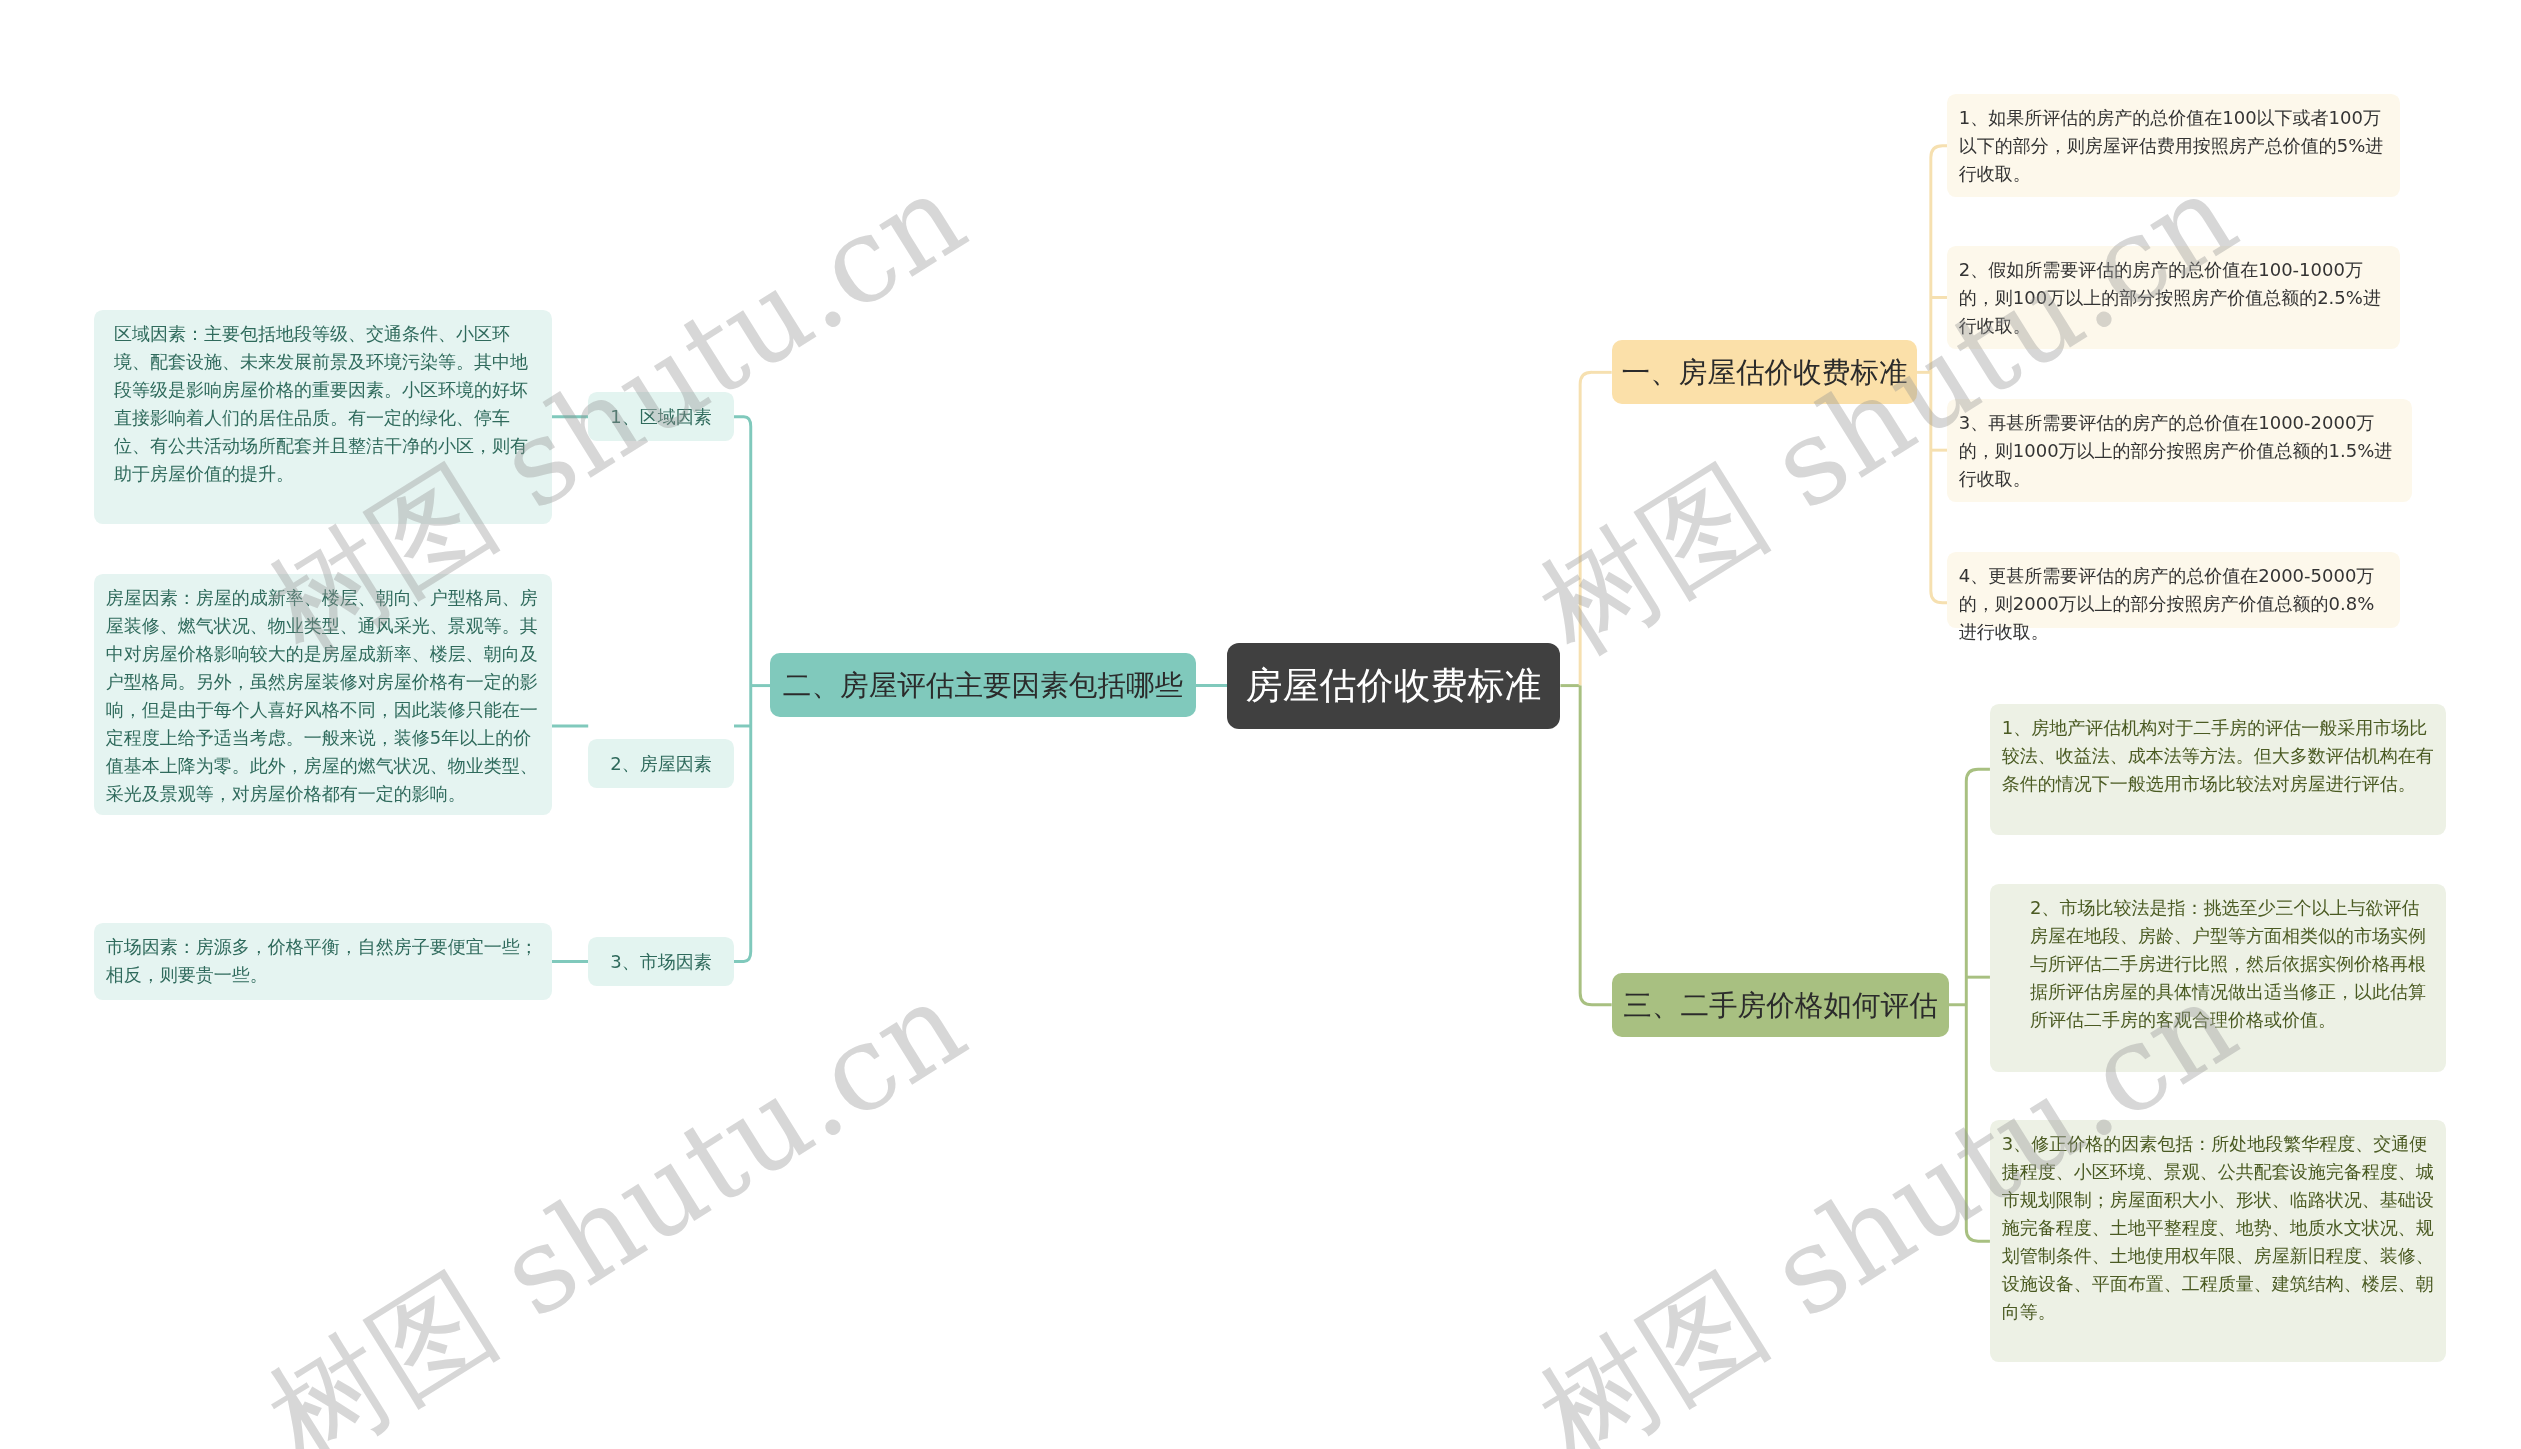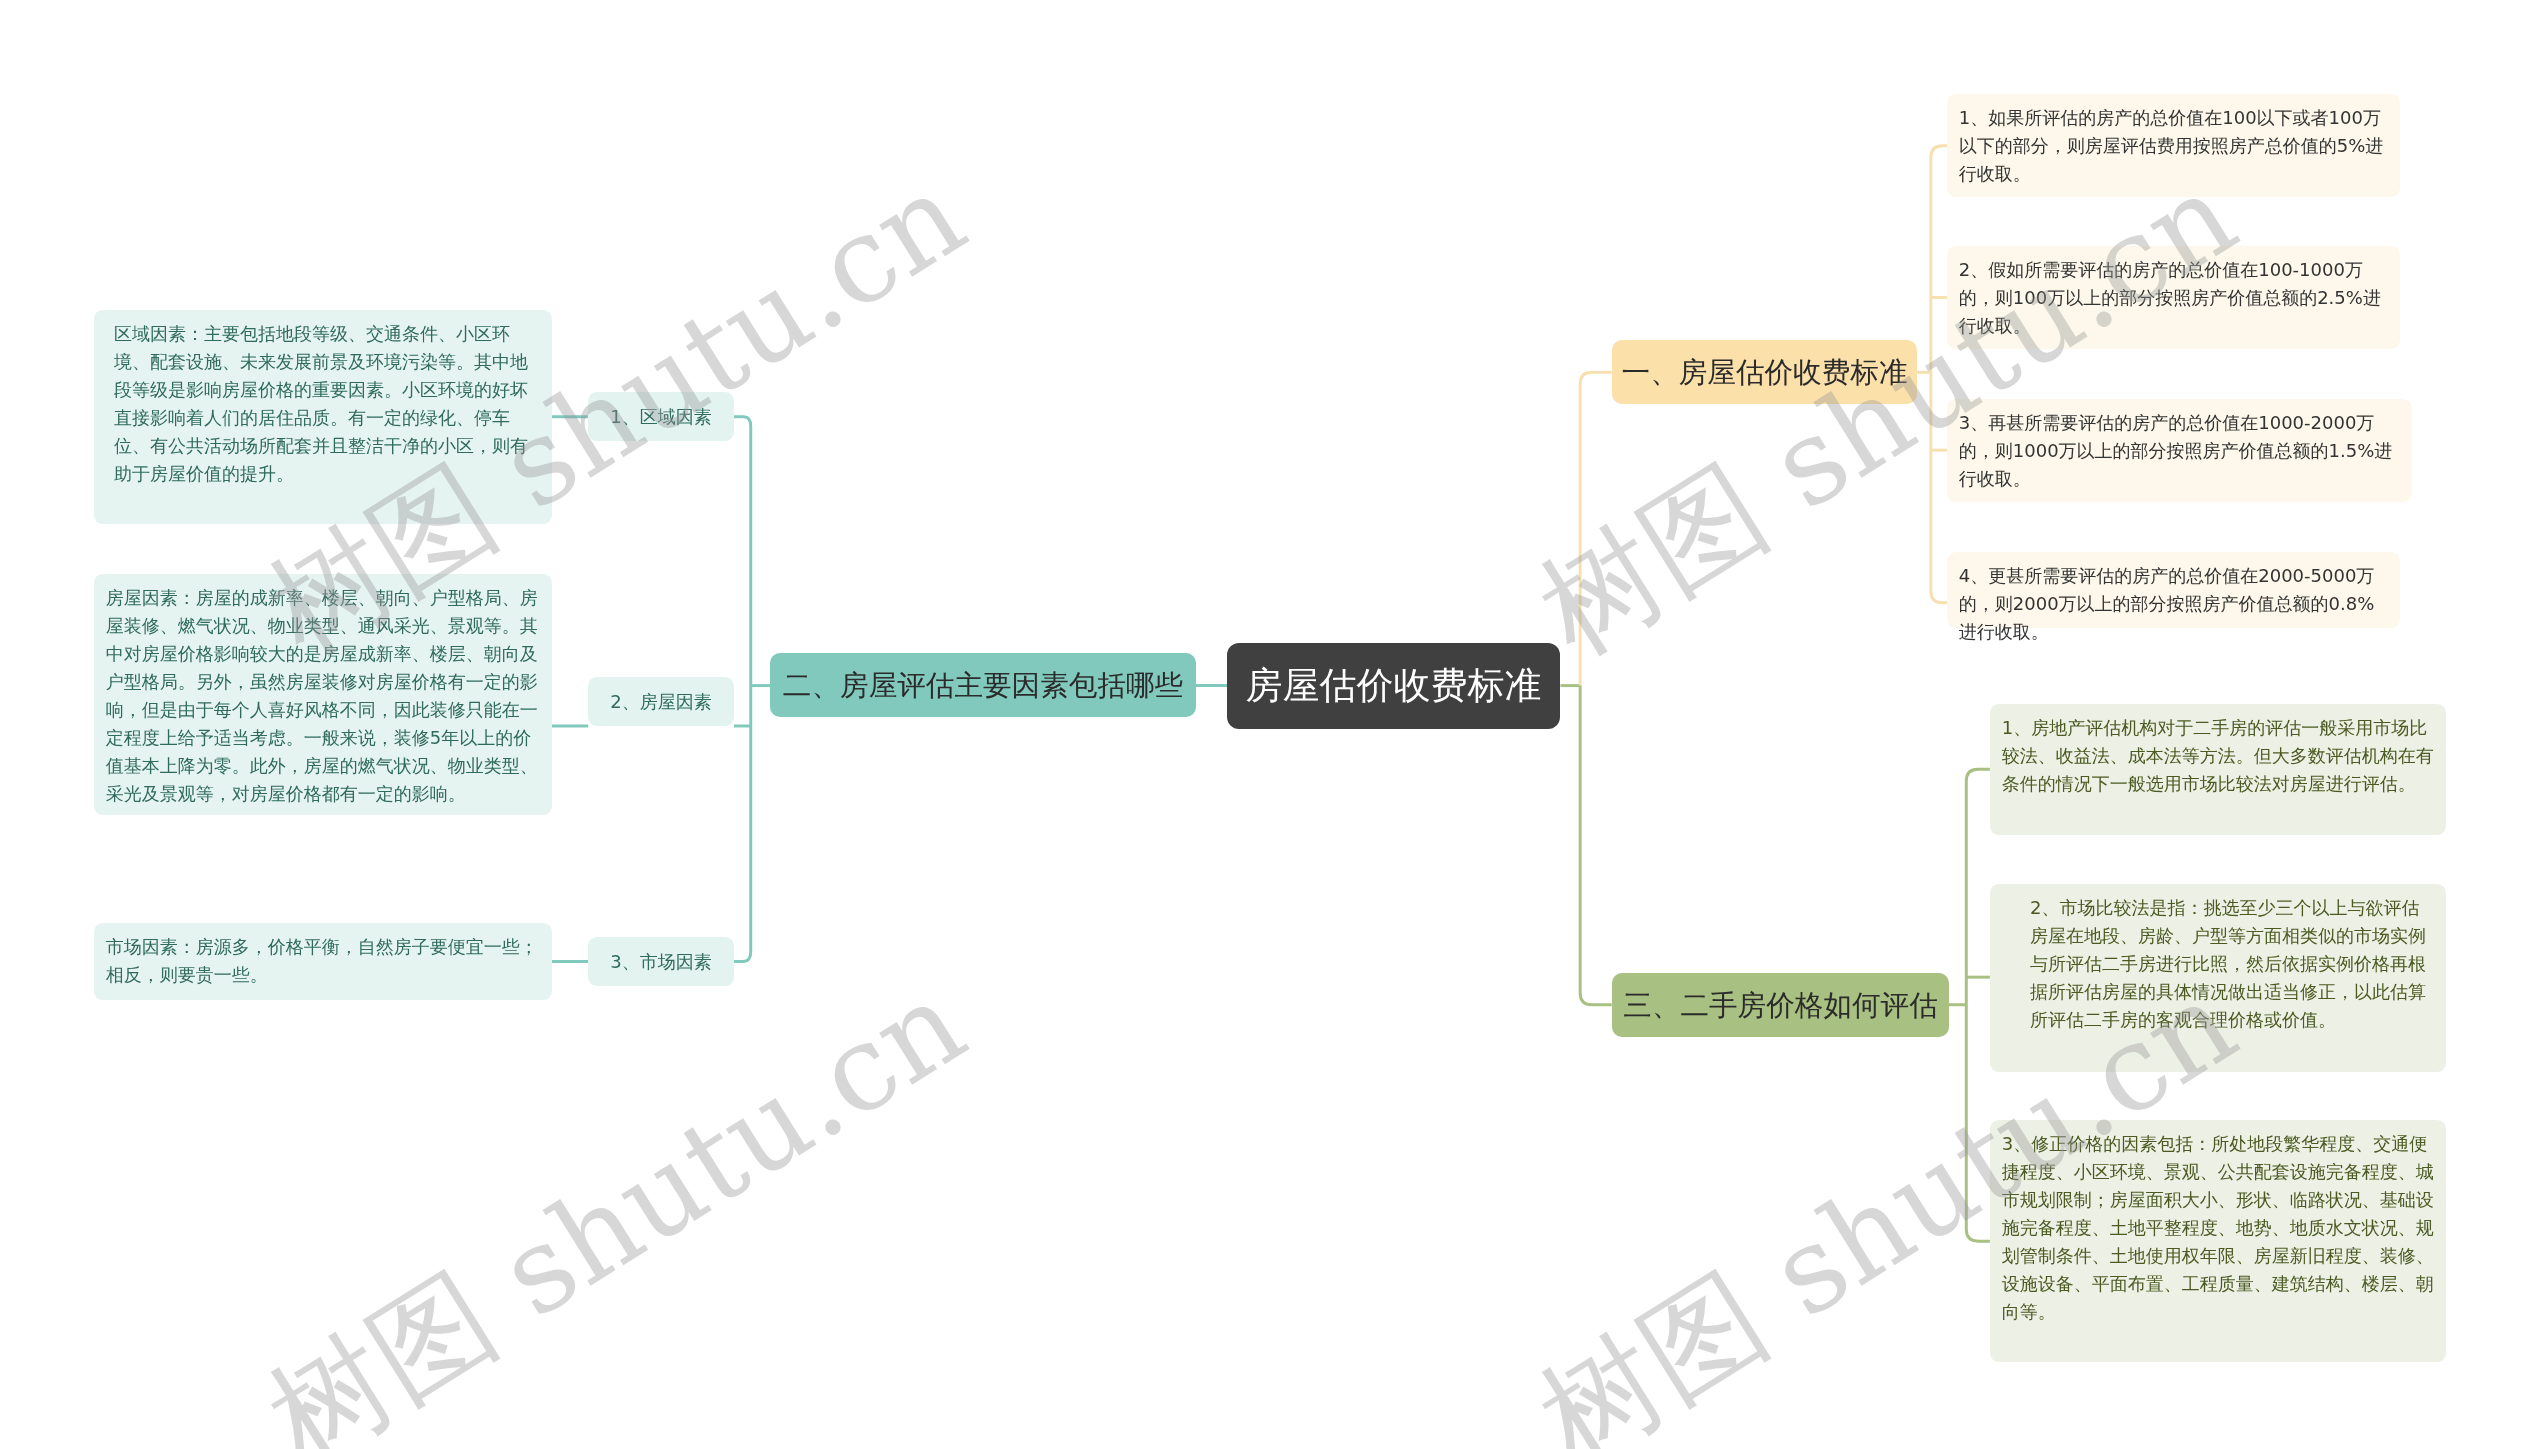--- a/index.html
+++ b/index.html
@@ -64,21 +64,21 @@
   <span>二、房屋评估主要因素包括哪些</span>
 </div>
 
 <div class="node branch b-green" style="left:1612px; top:973px; width:337px; height:64px;">
   <span>三、二手房价格如何评估</span>
 </div>
 
 <div class="node sub" style="left:588px; top:392px; width:146px; height:49px;">
   <span>1、区域因素</span>
 </div>
-<div class="node sub" style="left:588px; top:677px; width:146px; height:49px;">
+<div class="node sub" style="left:588px; top:739px; width:146px; height:49px;">
   <span>2、房屋因素</span>
 </div>
 <div class="node sub" style="left:588px; top:937px; width:146px; height:49px;">
   <span>3、市场因素</span>
 </div>
 
 <div class="node leaf leaf-teal" style="left:94px; top:310px; width:458px; height:214px;padding-left:20px;">
   <span>区域因素：主要包括地段等级、交通条件、小区环境、配套设施、未来发展前景及环境污染等。其中地段等级是影响房屋价格的重要因素。小区环境的好坏直接影响着人们的居住品质。有一定的绿化、停车位、有公共活动场所配套并且整洁干净的小区，则有助于房屋价值的提升。</span>
 </div>
 <div class="node leaf leaf-teal" style="left:94px; top:574px; width:458px; height:241px;">

